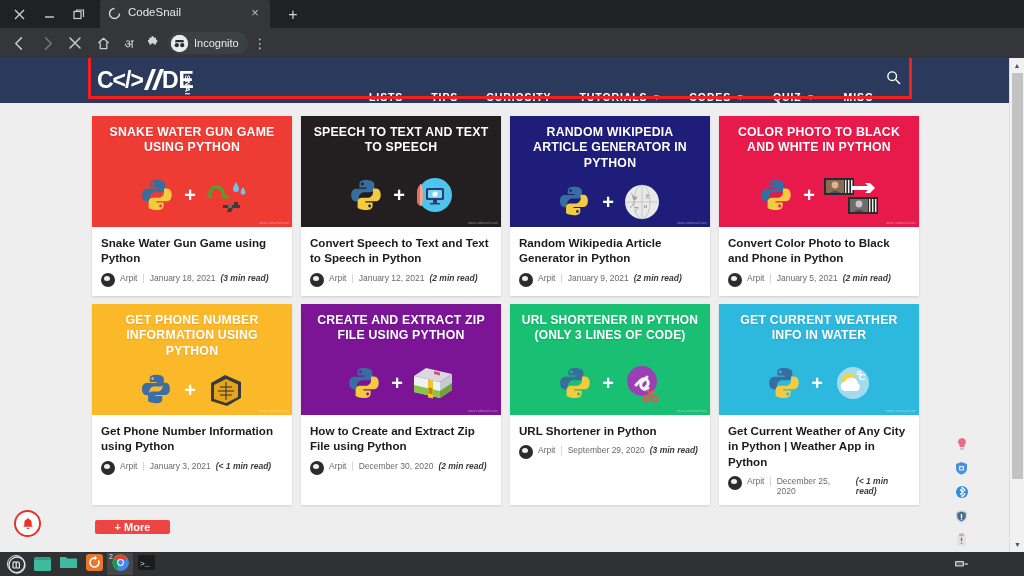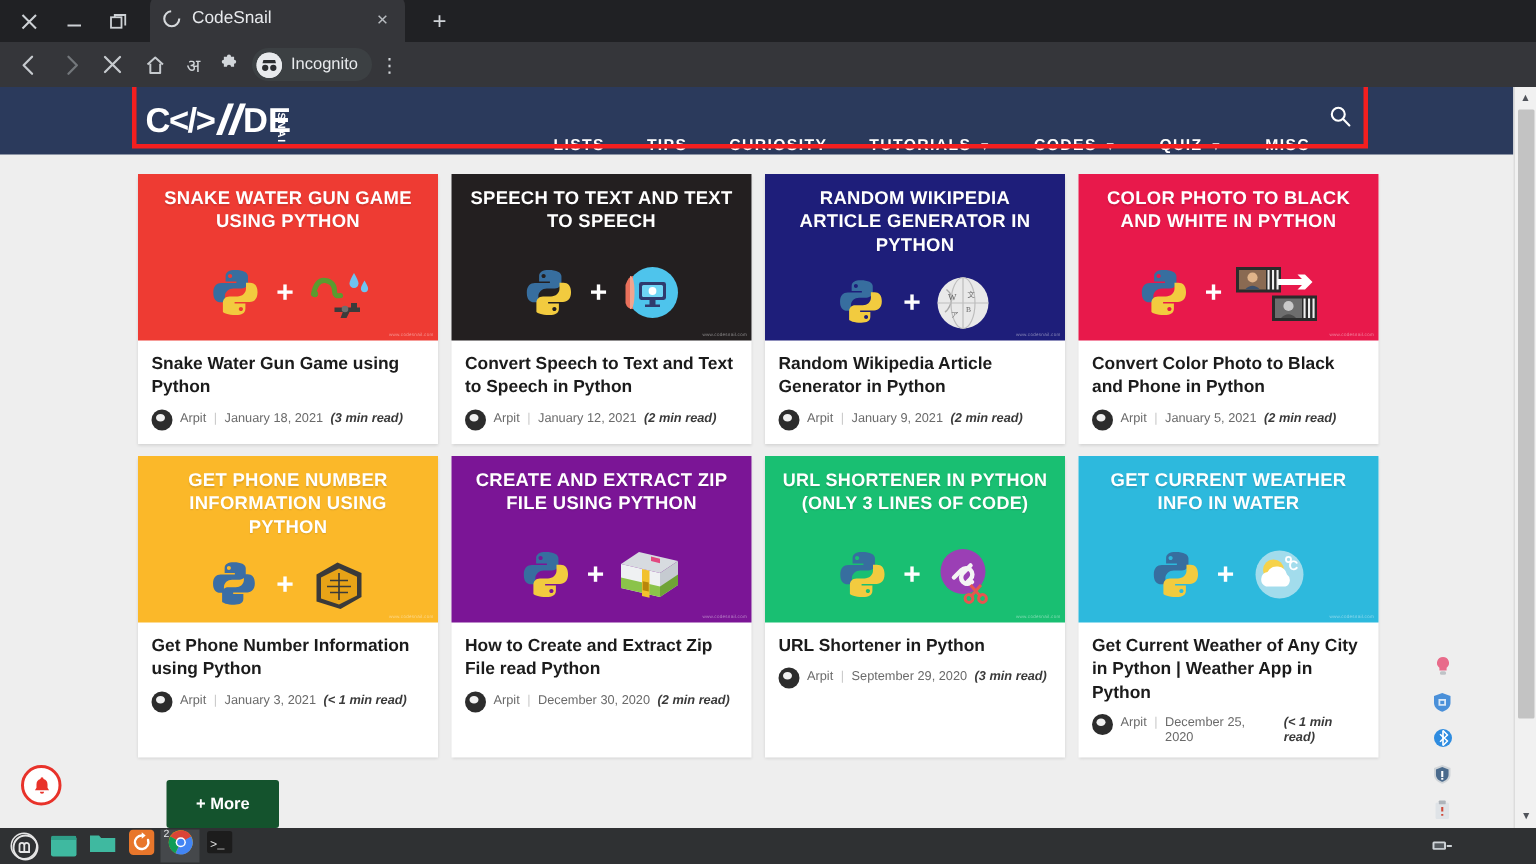--- a/index.html
+++ b/index.html
@@ -95,23 +95,23 @@
   .ctitle { font-size:11.6px; font-weight:bold; color:#1b1b1b; line-height:1.33; }
   .cmeta { display:flex; align-items:flex-start; gap:5px; margin-top:7px; }
   .avatar { width:14px; height:14px; border-radius:50%; background:#2c2c2c; position:relative; overflow:hidden; flex:0 0 14px; }
   .avatar:after { content:""; position:absolute; left:3px; top:3px; width:6px; height:5px; background:#f0f0f0; border-radius:50%; }
   .cauthor { font-size:8.5px; color:#6a6a6a; }
   .cdiv { color:#c9c9c9; font-size:8.5px; }
   .cdate { font-size:8.5px; color:#6a6a6a; }
   .cread { font-size:8.5px; color:#3a3a3a; font-style:italic; font-weight:bold; }
 
   .morebtn {
-    position:absolute; left:95px; top:462px; width:75px; height:32px;
-    background:#14532d; color:#ffffff; font-size:11px; font-weight:bold;
-    display:flex; align-items:center; justify-content:center; border-radius:2px;margin-left:16px;
+    position:absolute; left:95px; top:462px; width:75px; height:14px;
+    background:#ef4444; color:#ffffff; font-size:11px; font-weight:bold;
+    display:flex; align-items:center; justify-content:center; border-radius:2px;
   }
 
   
   .bell {
     position:absolute; left:14px; top:452px; width:27px; height:27px; border-radius:50%;
     background:#ffffff; border:2px solid #e8322a; display:flex; align-items:center; justify-content:center;
   }
 
   
   .sbar { position:absolute; right:0; top:0; width:15px; height:494px; background:#f1f1f1; border-left:1px solid #dcdcdc; }
@@ -485,21 +485,21 @@
                 <g fill="#b8860b">
                     <rect x="16.5" y="20" width="4" height="6" transform="skewY(12)"></rect>
                   </g>
                 <path d="M22 7 l6 1.5 v3 l-6-1.5z" fill="#e2487f"></path>
               </svg>
             </span>
           </div>
           <span class="wm">www.codesnail.com</span>
         </div>
         <div class="cbody">
-          <div class="ctitle">How to Create and Extract Zip File read Python</div>
+          <div class="ctitle">How to Create and Extract Zip File using Python</div>
           <div class="cmeta">
             <span class="avatar"></span>
             <span class="cauthor">Arpit</span>
             <span class="cdiv">|</span>
             <span class="cdate">December 30, 2020</span>
             <span class="cread">(2 min read)</span>
           </div>
         </div>
       </div>
 

